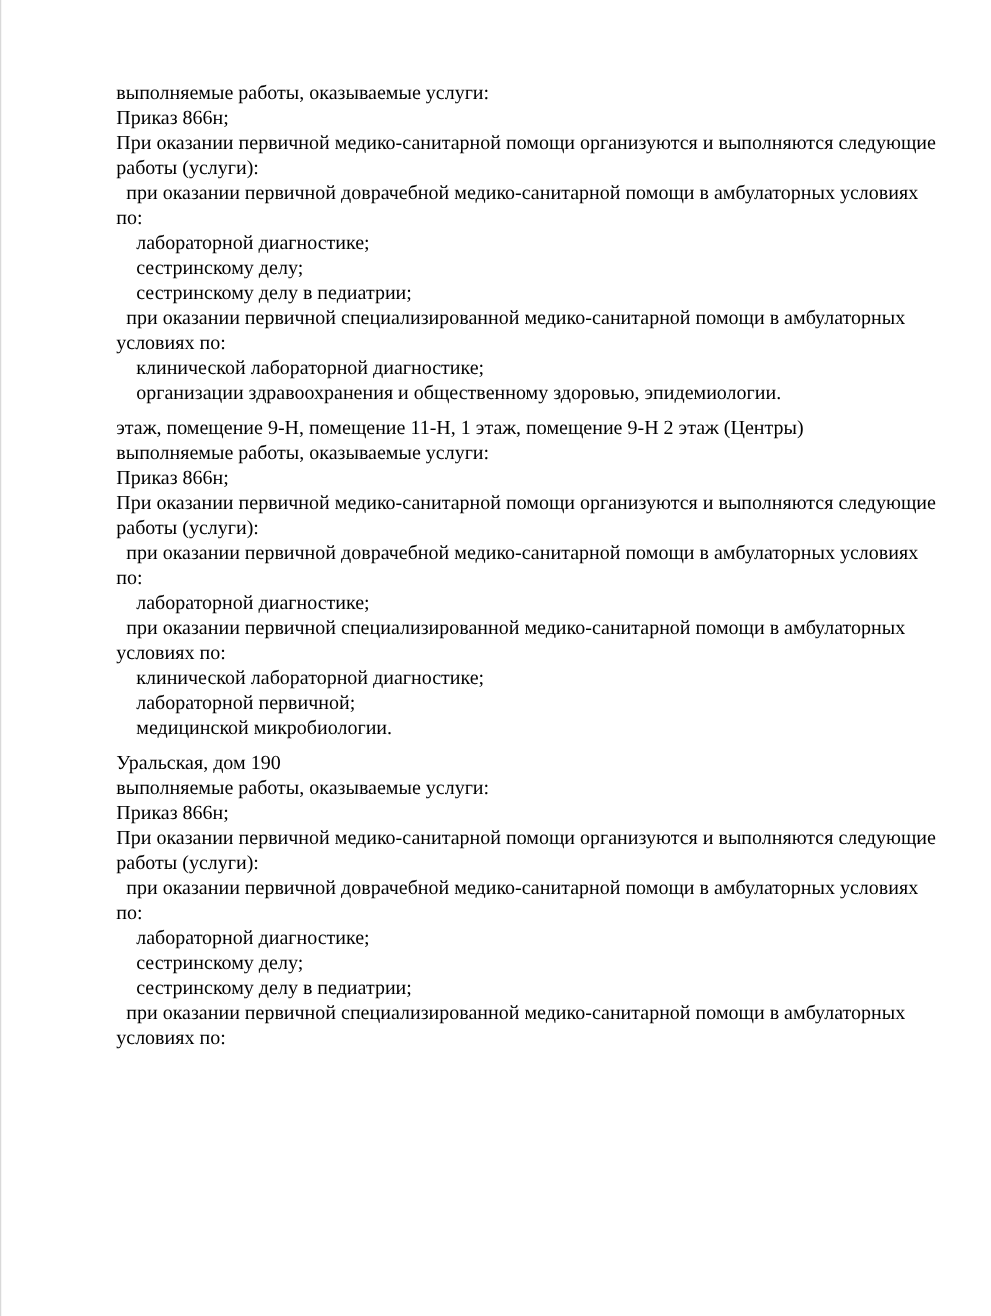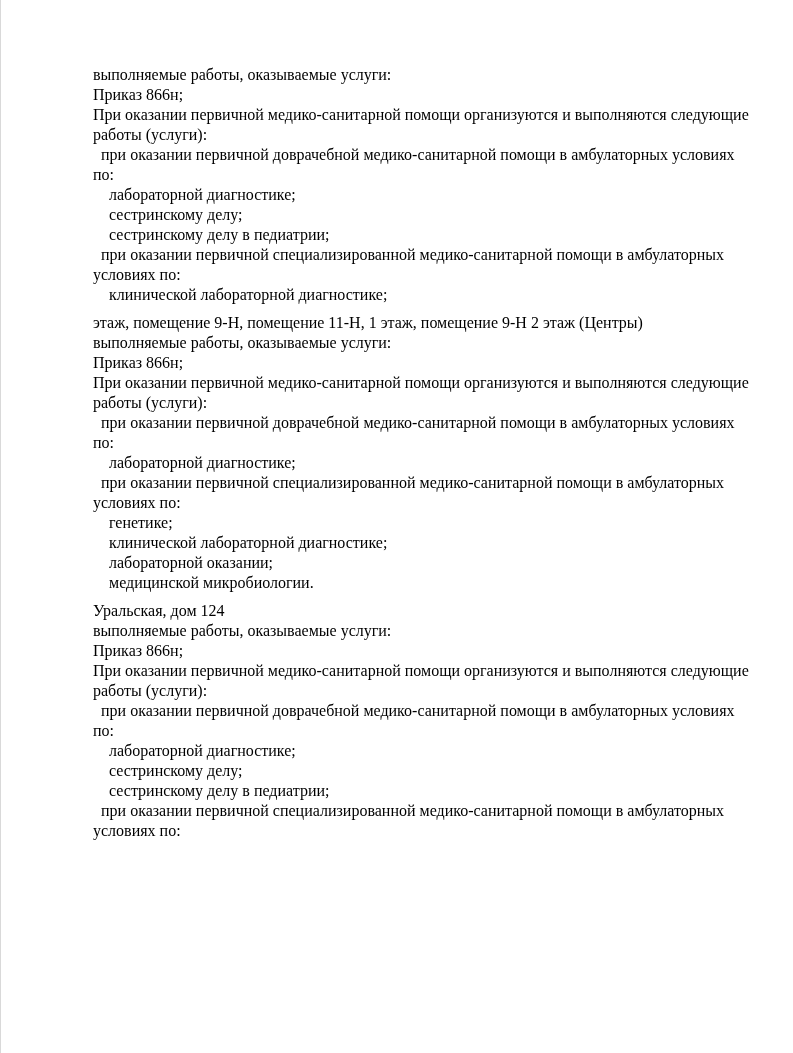--- a/index.html
+++ b/index.html
@@ -60,39 +60,39 @@
         <div class="line">При оказании первичной медико-санитарной помощи организуются и выполняются следующие</div>
         <div class="line">работы (услуги):</div>
         <div class="line">  при оказании первичной доврачебной медико-санитарной помощи в амбулаторных условиях</div>
         <div class="line">по:</div>
         <div class="line">    лабораторной диагностике;</div>
         <div class="line">    сестринскому делу;</div>
         <div class="line">    сестринскому делу в педиатрии;</div>
         <div class="line">  при оказании первичной специализированной медико-санитарной помощи в амбулаторных</div>
         <div class="line">условиях по:</div>
         <div class="line">    клинической лабораторной диагностике;</div>
+        <div class="line">    организации здравоохранения и общественному здоровью, эпидемиологии.</div>
       </div>
       <div class="section">
         <div class="line">этаж, помещение 9-Н, помещение 11-Н, 1 этаж, помещение 9-Н 2 этаж (Центры)</div>
         <div class="line">выполняемые работы, оказываемые услуги:</div>
         <div class="line">Приказ 866н;</div>
         <div class="line">При оказании первичной медико-санитарной помощи организуются и выполняются следующие</div>
         <div class="line">работы (услуги):</div>
         <div class="line">  при оказании первичной доврачебной медико-санитарной помощи в амбулаторных условиях</div>
         <div class="line">по:</div>
         <div class="line">    лабораторной диагностике;</div>
         <div class="line">  при оказании первичной специализированной медико-санитарной помощи в амбулаторных</div>
         <div class="line">условиях по:</div>
-        <div class="line">    генетике;</div>
         <div class="line">    клинической лабораторной диагностике;</div>
-        <div class="line">    лабораторной оказании;</div>
+        <div class="line">    лабораторной первичной;</div>
         <div class="line">    медицинской микробиологии.</div>
       </div>
       <div class="section">
-        <div class="line">Уральская, дом 124</div>
+        <div class="line">Уральская, дом 190</div>
         <div class="line">выполняемые работы, оказываемые услуги:</div>
         <div class="line">Приказ 866н;</div>
         <div class="line">При оказании первичной медико-санитарной помощи организуются и выполняются следующие</div>
         <div class="line">работы (услуги):</div>
         <div class="line">  при оказании первичной доврачебной медико-санитарной помощи в амбулаторных условиях</div>
         <div class="line">по:</div>
         <div class="line">    лабораторной диагностике;</div>
         <div class="line">    сестринскому делу;</div>
         <div class="line">    сестринскому делу в педиатрии;</div>
         <div class="line">  при оказании первичной специализированной медико-санитарной помощи в амбулаторных</div>

